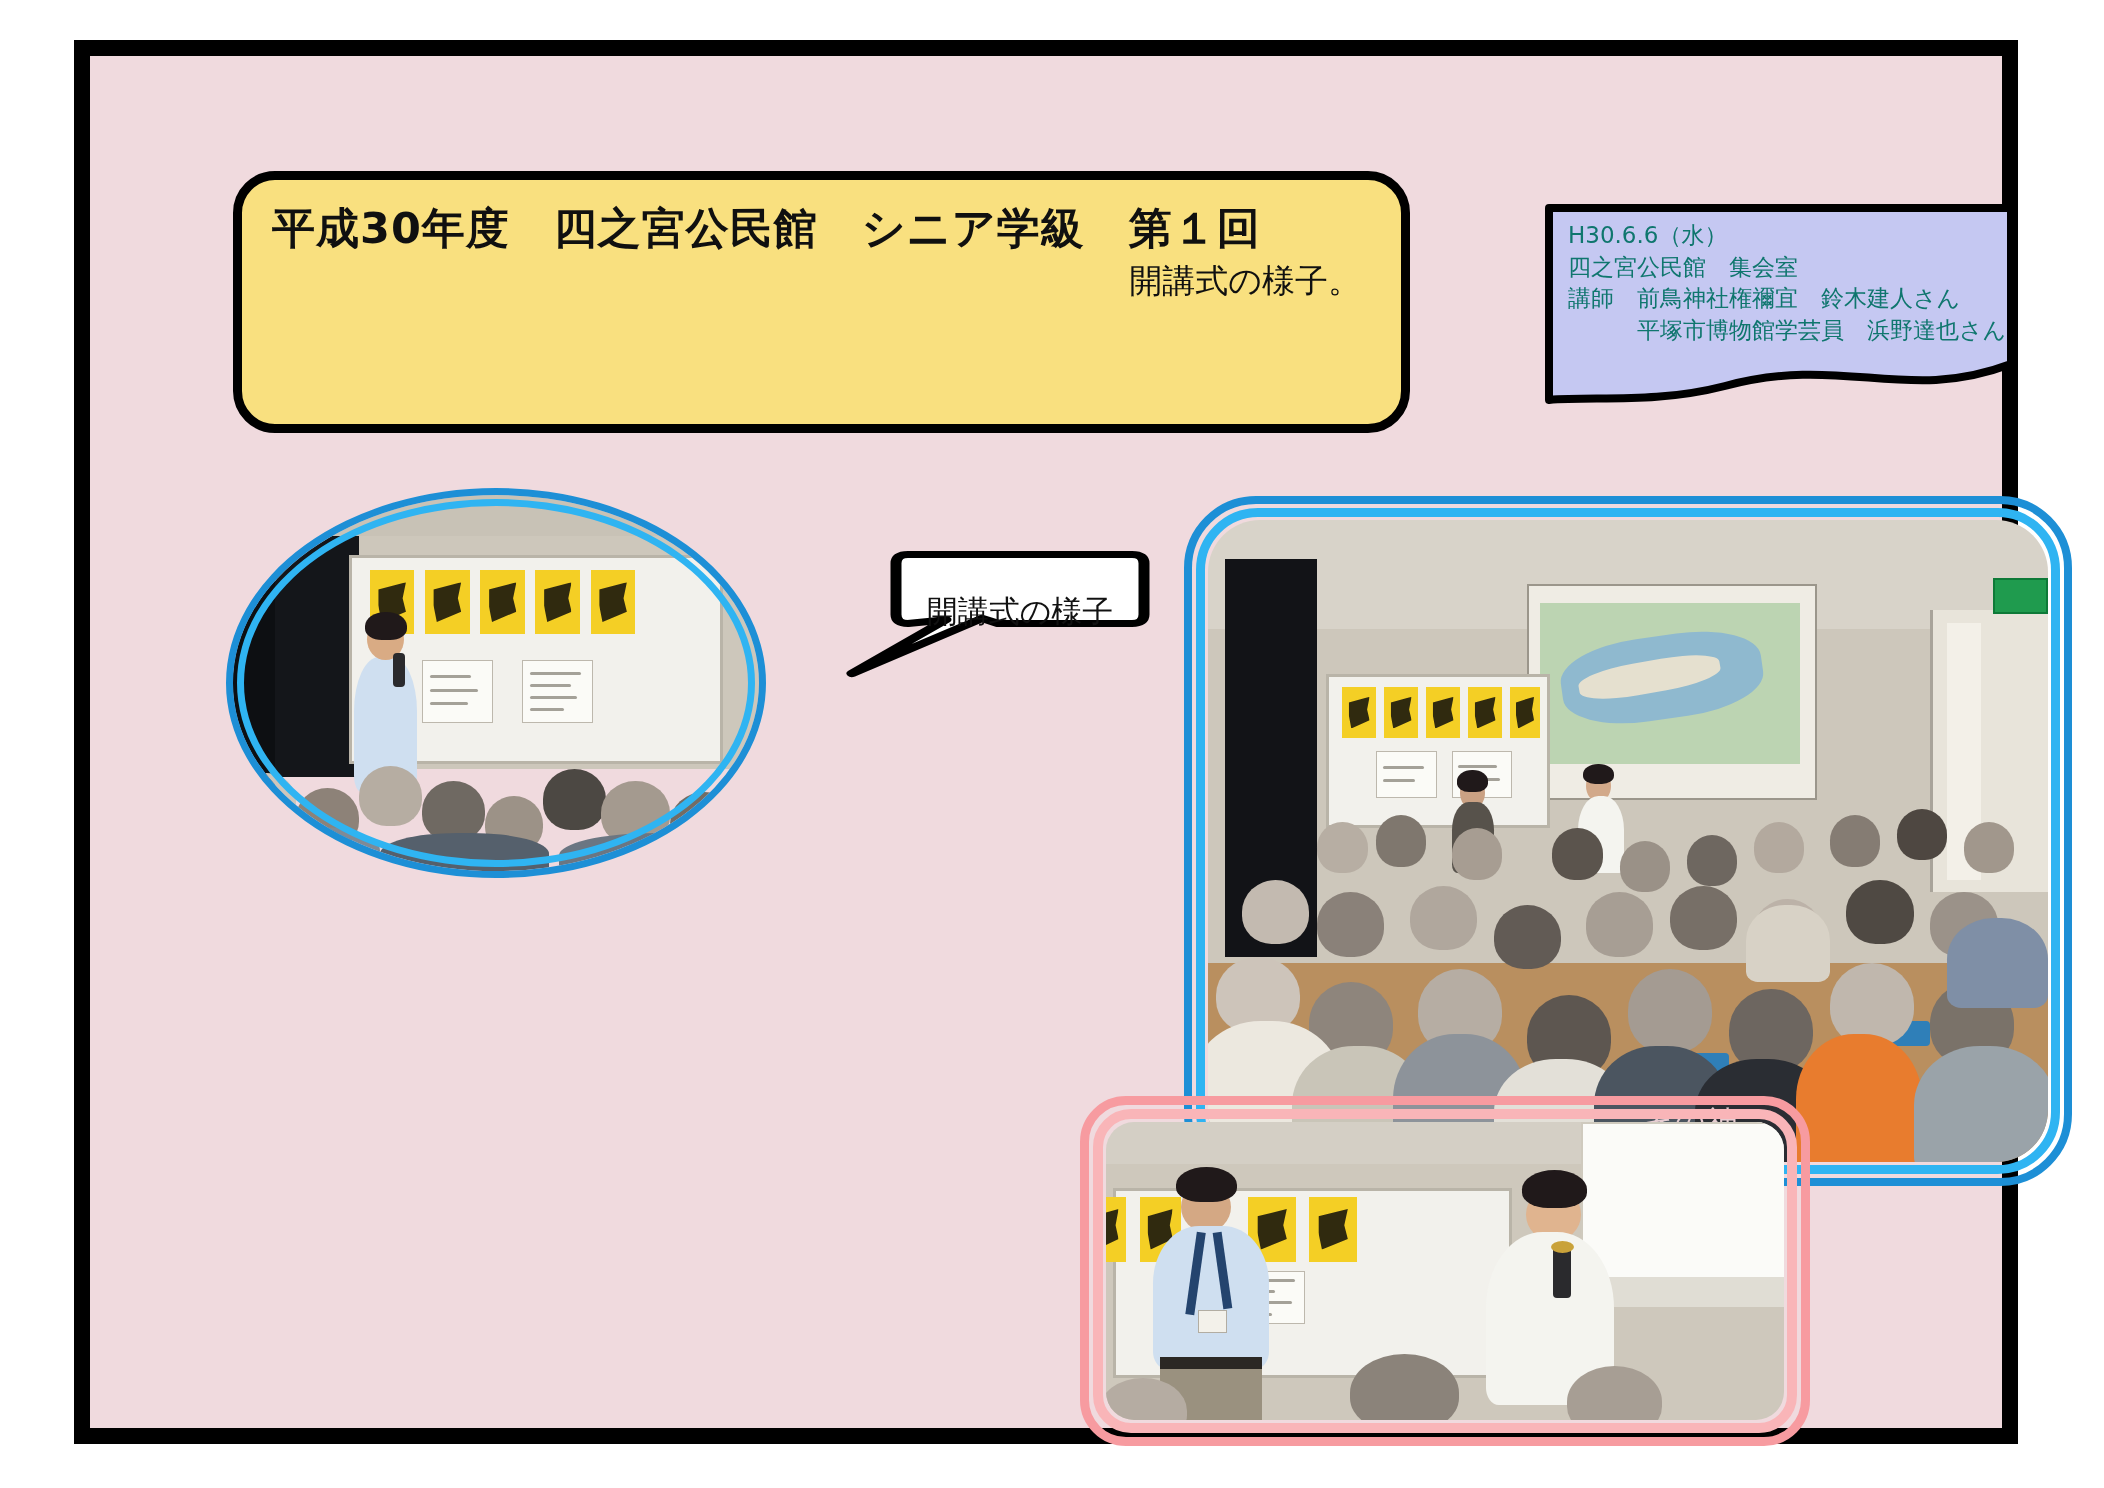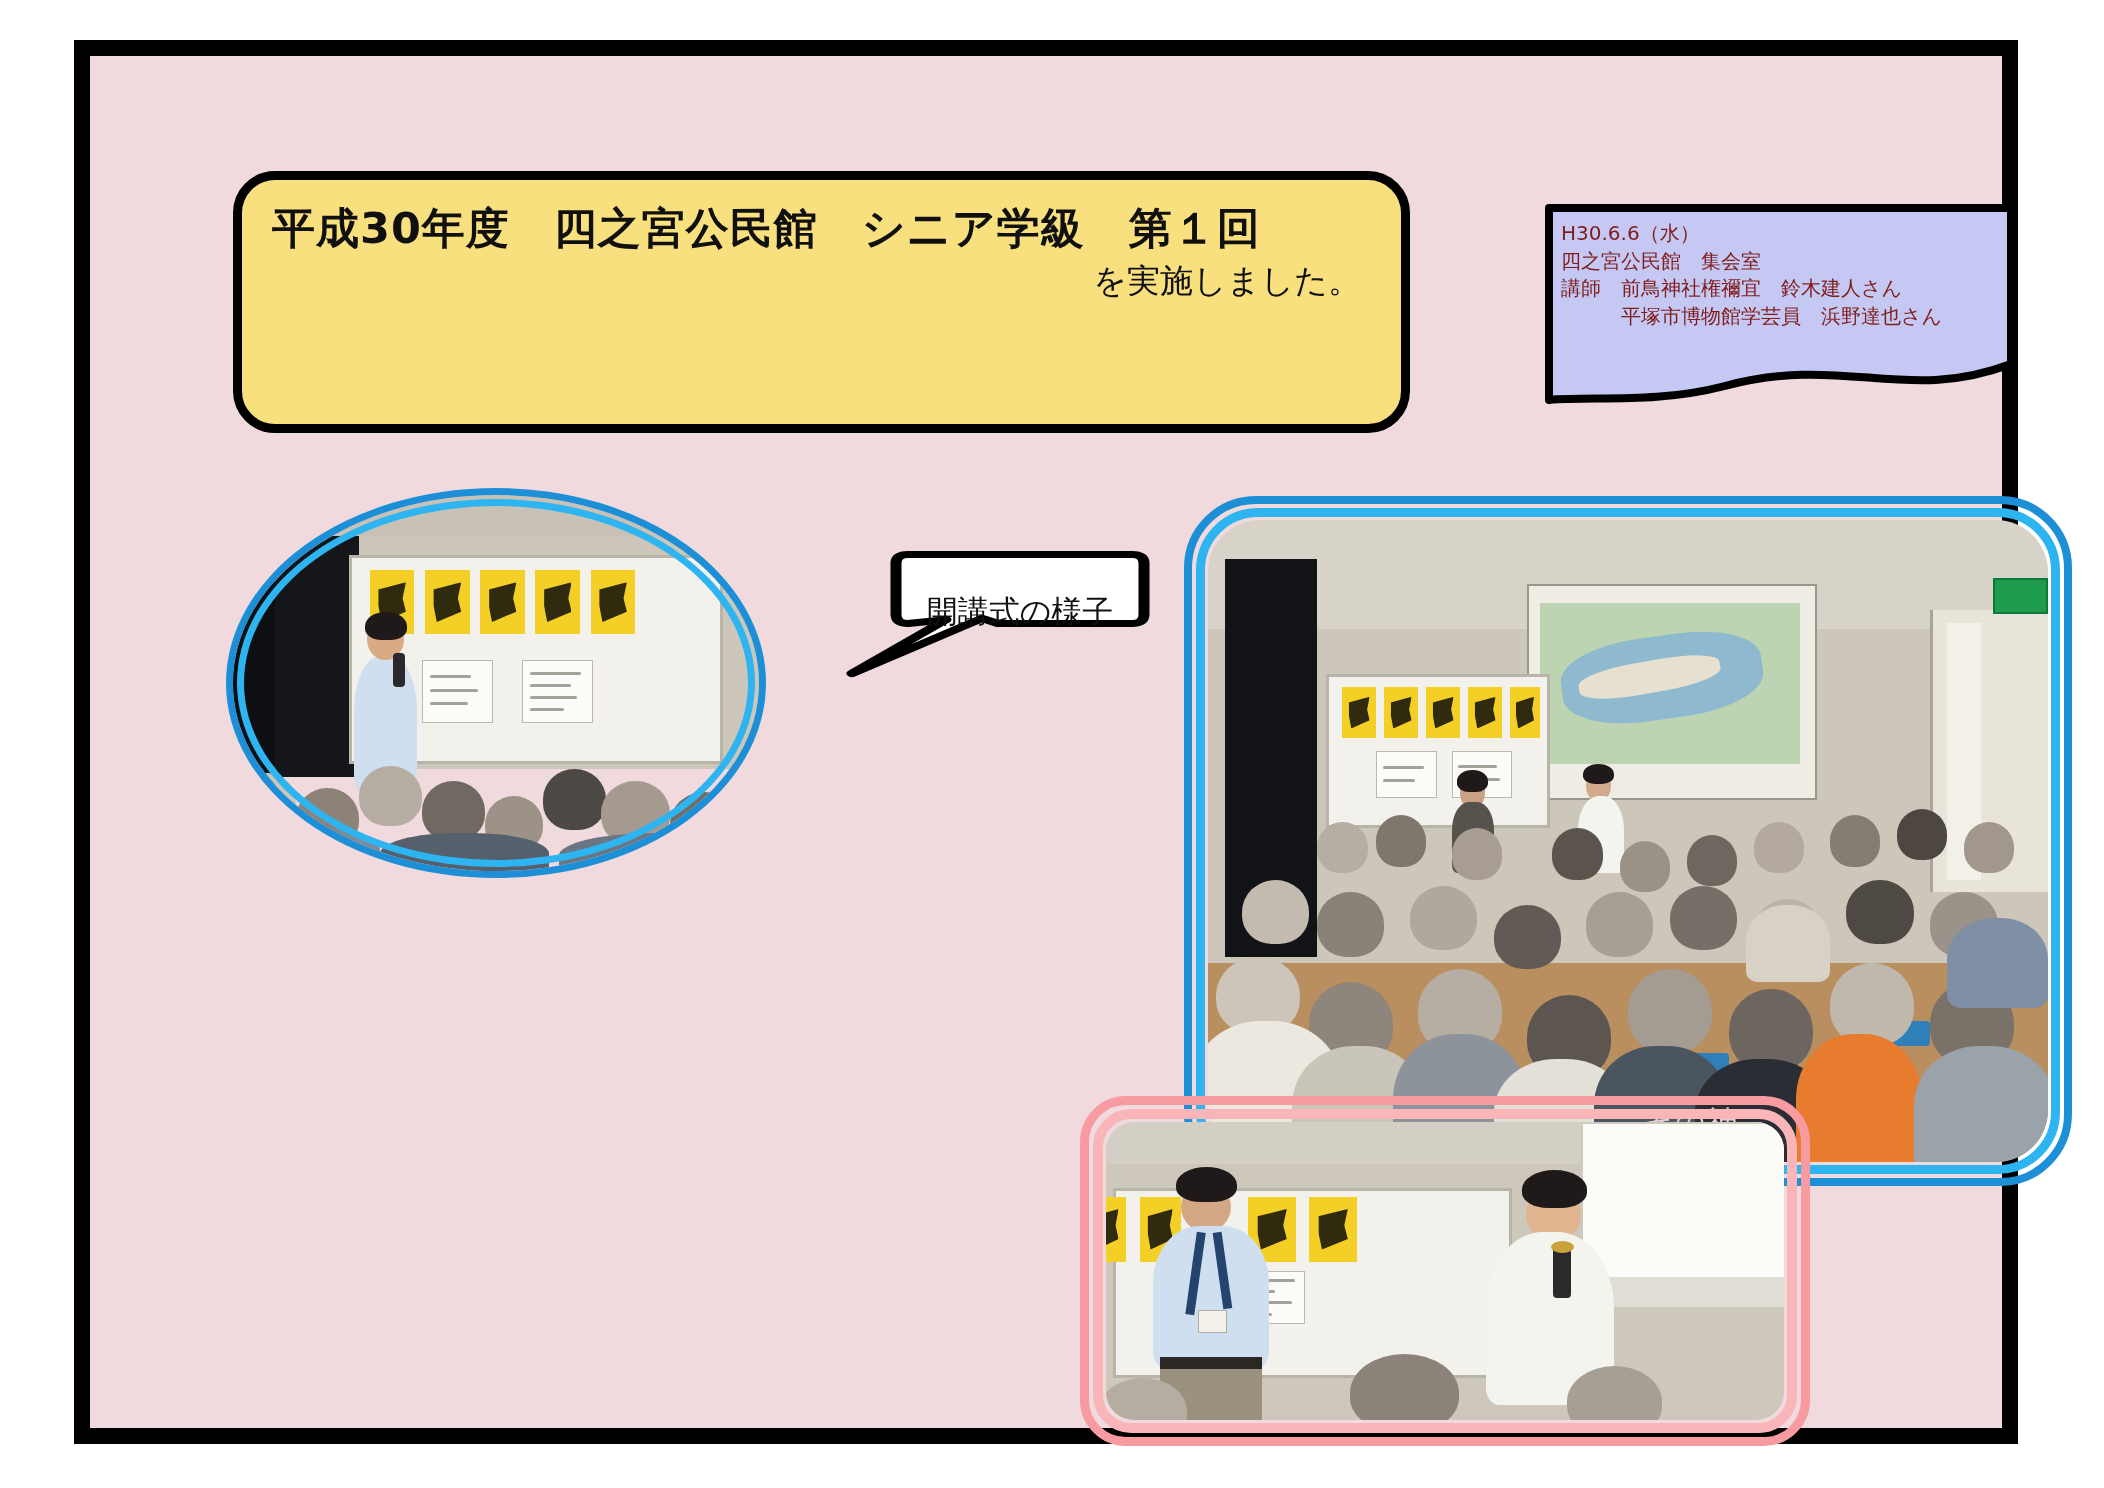--- a/index.html
+++ b/index.html
@@ -84,26 +84,26 @@
   }
   .info-box-shadow {
     position: absolute;
     left: 0; top: 0;
     width: 100%;
     height: 100%;
   }
   .info-box-shadow svg { display:block; width:100%; height:100%; }
   .info-box-text {
     position: absolute;
-    left: 16px;
+    left: 23px;
     top: 16px;
     width: 430px;
-    font-size: 20px;
+    font-size: 23px;
     line-height: 1.38;
-    color: #7f1d1d;
+    color: #0f766e;
     white-space: pre;
   }
 
   
   .oval-photo {
     position: absolute;
     left: 136px;
     top: 432px;
     width: 540px;
     height: 390px;
@@ -288,21 +288,21 @@
   .trousers     { position:absolute; background:#9a917f; border-radius:6px; }
 </style>
 </head>
 <body>
 
 <div id="poster">
   <div class="page-frame">
 
     <div class="title-banner">
       <div class="title-line1">平成30年度　四之宮公民館　シニア学級　第１回</div>
-      <div class="title-line3">を実施しました。</div>
+      <div class="title-line3">開講式の様子。</div>
     </div>
 
     <div class="info-box-wrap">
       <div class="info-box-shadow">
         <svg viewBox="0 0 470 200" preserveAspectRatio="none" aria-hidden="true">
           <path d="M4,4 L466,4 L466,160 C360,200 300,150 180,182 C110,200 50,192 4,196 Z" fill="#c5c8f2" stroke="#000000" stroke-width="8" stroke-linejoin="round"></path>
         </svg>
       </div>
       <div class="info-box-text">H30.6.6（水）
 四之宮公民館　集会室

